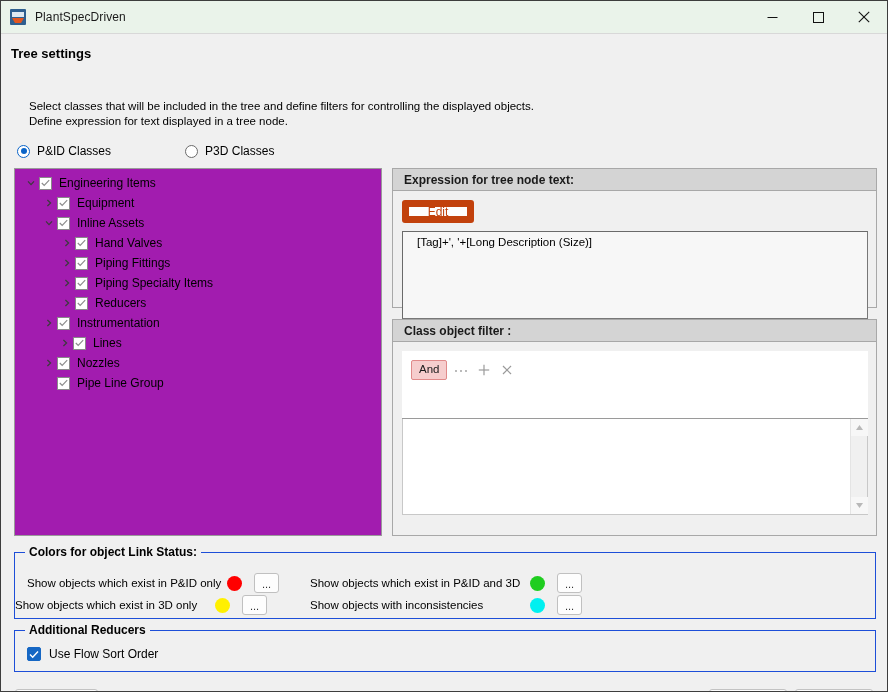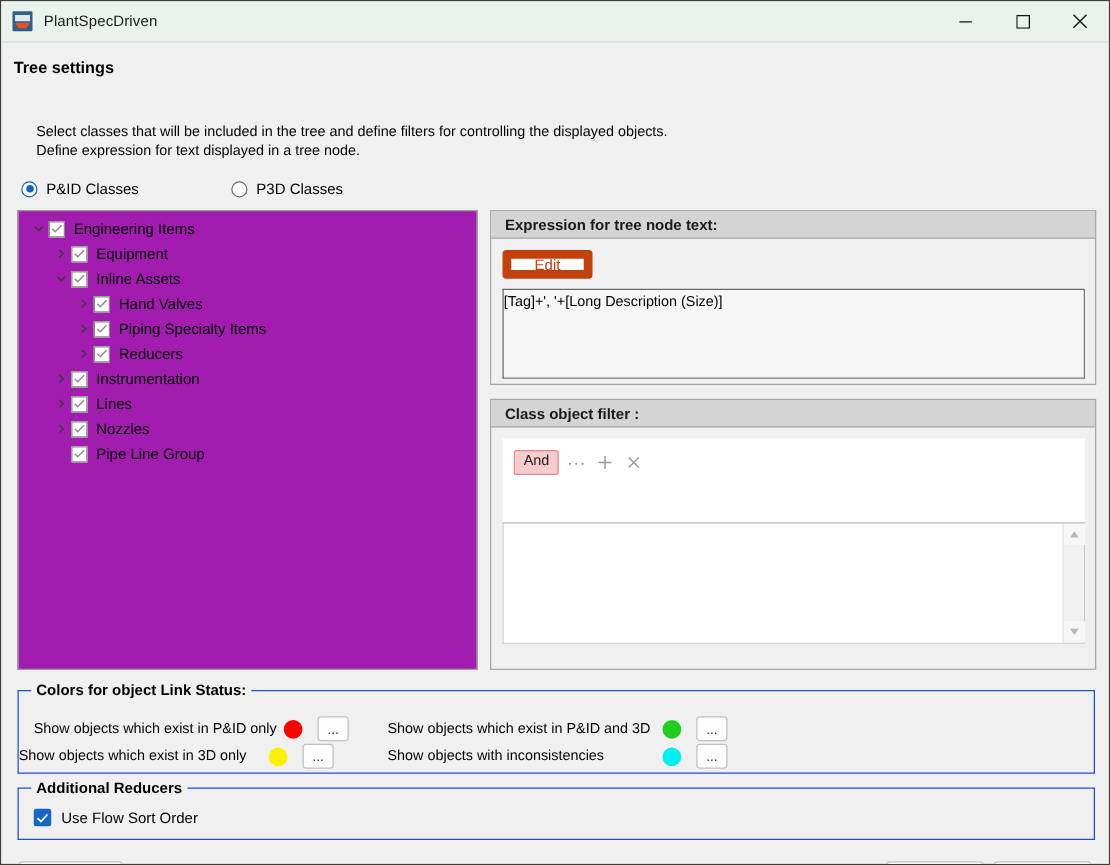--- a/index.html
+++ b/index.html
@@ -159,26 +159,26 @@
     width: 72px; height: 23px;
     background: #fdfdfd;
     border: 7px solid #c2410c;
     border-radius: 3px;
     font-size: 12px; color: #c2410c;
     display: flex; align-items: center; justify-content: center;
     box-sizing: border-box;
   }
   .expr-field {
     position: absolute; left: 9px; top: 40px;
-    width: 466px; height: 72px;
+    width: 466px; height: 88px;
     background: #f7f7f7;
     border: 1px solid #787878;
     border-top-color: #6a6a6a; border-left-color: #6a6a6a;
     box-sizing: border-box;
-    padding: 3px 0;
+    padding: 3px 14px;
     font-size: 11.5px; color: #000;
     line-height: 14px;
     overflow: hidden;
   }
 
   .filter-top {
     position: absolute; left: 9px; top: 9px;
     width: 466px; height: 68px;
     background: #ffffff;
     border-bottom: 1px solid #9a9a9a;
@@ -391,20 +391,33 @@
           <span class="expander">
             <svg width="8" height="8" viewBox="0 0 8 8">
               <polyline points="2.4,1 5.6,4 2.4,7" fill="none" stroke="#3b3b3b" stroke-width="1.2"></polyline>
             </svg>
           </span>
           <span class="tchk">
             <svg width="9" height="8" viewBox="0 0 9 8">
               <polyline points="0.8,4 3.2,6.4 8.2,1.2" fill="none" stroke="#8c8c8c" stroke-width="1.2"></polyline>
             </svg>
           </span>
+          <span class="tlabel">Piping Fittings</span>
+        </div>
+        <div class="tree-row" style="padding-left: 44px;">
+          <span class="expander">
+            <svg width="8" height="8" viewBox="0 0 8 8">
+              <polyline points="2.4,1 5.6,4 2.4,7" fill="none" stroke="#3b3b3b" stroke-width="1.2"></polyline>
+            </svg>
+          </span>
+          <span class="tchk">
+            <svg width="9" height="8" viewBox="0 0 9 8">
+              <polyline points="0.8,4 3.2,6.4 8.2,1.2" fill="none" stroke="#8c8c8c" stroke-width="1.2"></polyline>
+            </svg>
+          </span>
           <span class="tlabel">Piping Specialty Items</span>
         </div>
         <div class="tree-row" style="padding-left: 44px;">
           <span class="expander">
             <svg width="8" height="8" viewBox="0 0 8 8">
               <polyline points="2.4,1 5.6,4 2.4,7" fill="none" stroke="#3b3b3b" stroke-width="1.2"></polyline>
             </svg>
           </span>
           <span class="tchk">
             <svg width="9" height="8" viewBox="0 0 9 8">
@@ -419,21 +432,21 @@
               <polyline points="2.4,1 5.6,4 2.4,7" fill="none" stroke="#3b3b3b" stroke-width="1.2"></polyline>
             </svg>
           </span>
           <span class="tchk">
             <svg width="9" height="8" viewBox="0 0 9 8">
               <polyline points="0.8,4 3.2,6.4 8.2,1.2" fill="none" stroke="#8c8c8c" stroke-width="1.2"></polyline>
             </svg>
           </span>
           <span class="tlabel">Instrumentation</span>
         </div>
-        <div class="tree-row" style="padding-left: 26px;">
+        <div class="tree-row" style="padding-left: 26px; margin-left: 16px;">
           <span class="expander">
             <svg width="8" height="8" viewBox="0 0 8 8">
               <polyline points="2.4,1 5.6,4 2.4,7" fill="none" stroke="#3b3b3b" stroke-width="1.2"></polyline>
             </svg>
           </span>
           <span class="tchk">
             <svg width="9" height="8" viewBox="0 0 9 8">
               <polyline points="0.8,4 3.2,6.4 8.2,1.2" fill="none" stroke="#8c8c8c" stroke-width="1.2"></polyline>
             </svg>
           </span>

